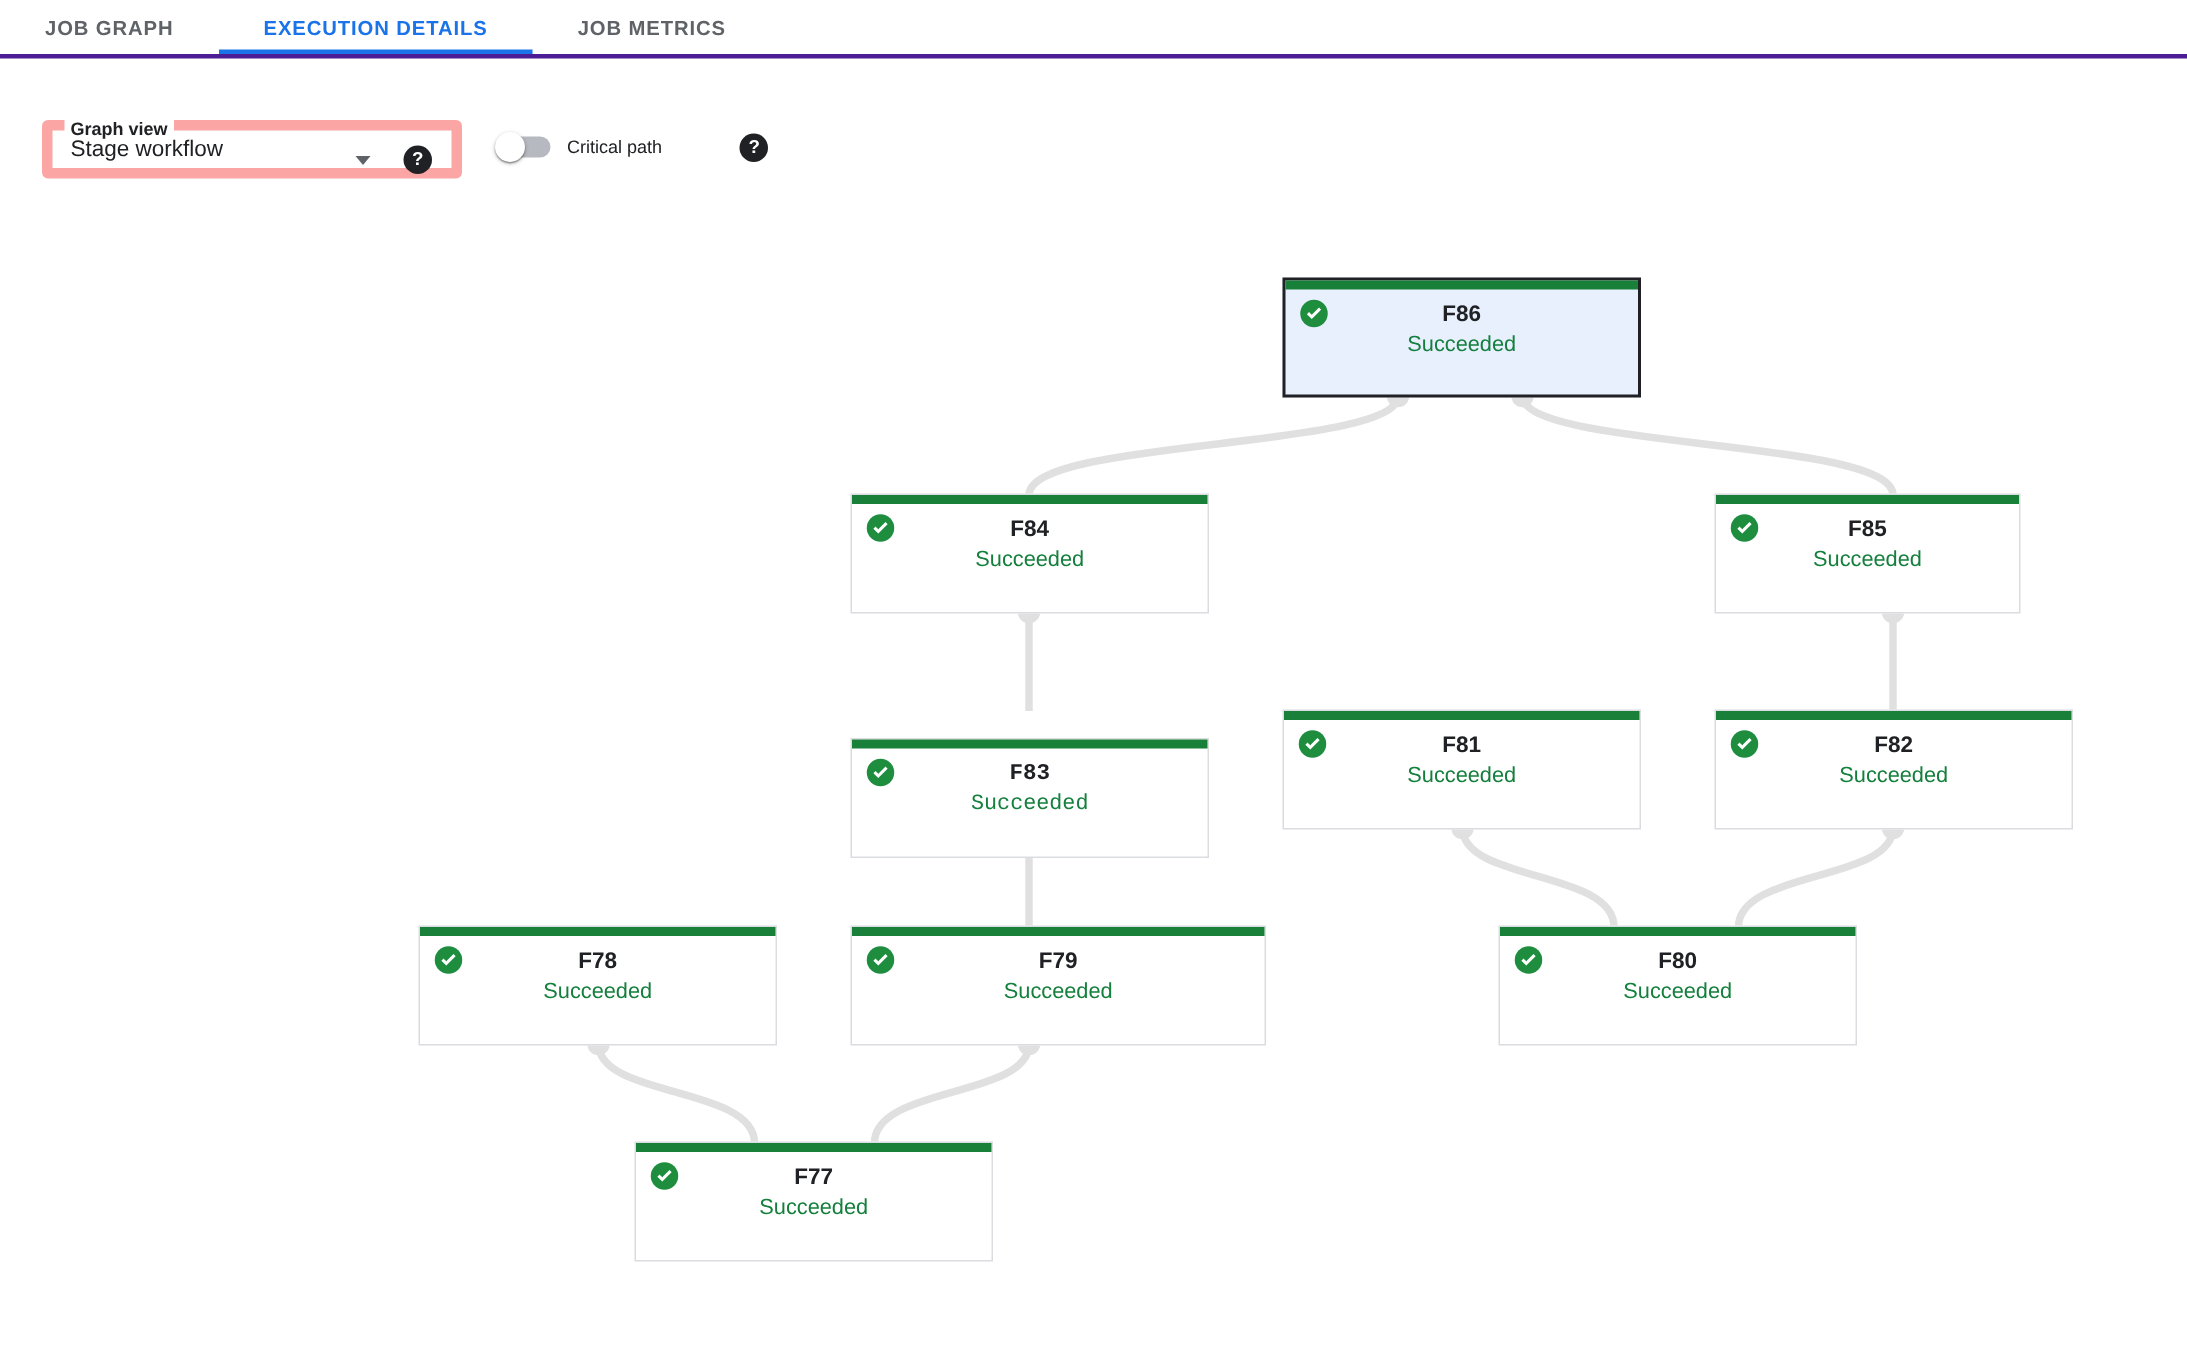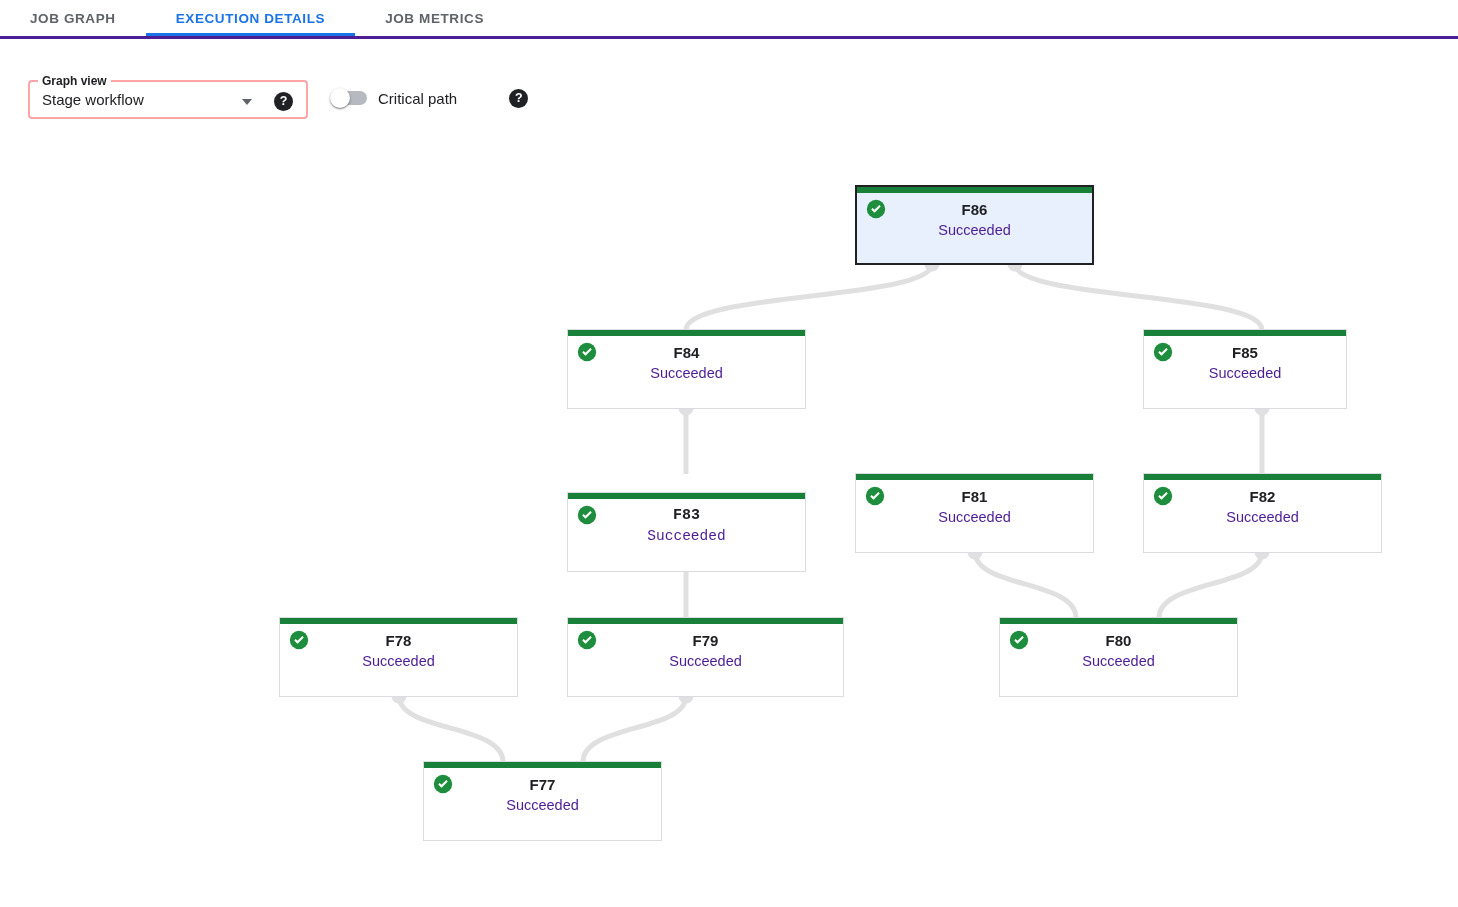--- a/index.html
+++ b/index.html
@@ -20,21 +20,21 @@
     color:#5f6368; cursor:pointer; white-space:nowrap;
   }
   .tab.active { color:#1a73e8; }
   .tab.active::after {
     content:""; position:absolute; left:0; right:0; bottom:0; height:3px; background:#1a73e8;
   }
 
   
   .select-box {
     position:absolute; left:28px; top:80px; width:280px; height:39px;
-    border:2px solid #fca5a5; border-radius:4px; background:#fff;
+    border:7px solid #fca5a5; border-radius:4px; background:#fff;
   }
   .select-label {
     position:absolute; top:-9px; left:8px; padding:0 4px; background:#fff;
     font-size:12px; font-weight:700; color:#202124; line-height:16px;
   }
   .select-value {
     position:absolute; left:12px; top:0; height:100%; display:flex; align-items:center;
     font-size:15px; color:#202124;
   }
   .caret {
@@ -55,40 +55,40 @@
   }
   .toggle { position:relative; width:38px; height:20px; cursor:pointer; flex:none; }
   .toggle .track {
     position:absolute; left:3px; top:3px; width:34px; height:14px;
     border-radius:7px; background:#b6bac0;
   }
   .toggle .thumb {
     position:absolute; left:0; top:0; width:20px; height:20px; border-radius:50%;
     background:#fff; box-shadow:0 1px 1px rgba(0,0,0,.35), 0 1px 3px rgba(0,0,0,.25);
   }
-  .toggle-label { margin-left:10px; margin-right:0; font-size:15px; color:#202124; white-space:nowrap; }
+  .toggle-label { margin-left:10px; margin-right:0; font-size:12px; color:#202124; white-space:nowrap; }
   .toggle-row .help { margin-left:52px; }
 
   
   #edges-svg { position:absolute; left:0; top:0; width:1458px; height:907px; }
   #nodes-layer { position:absolute; left:0; top:0; width:100%; height:100%; pointer-events:none; }
   .node {
     position:absolute; width:239px; height:80px; background:#fff;
     border:1px solid #dadce0; cursor:pointer; pointer-events:auto;
   }
   .node.selected { background:#e8f0fe; border:2px solid #202124; }
   .node .bar { position:absolute; left:0; right:0; top:0; height:6px; background:#188038; }
   .node .check { position:absolute; left:9px; top:12px; width:20px; height:20px; }
   .node .ntitle {
     position:absolute; left:0; right:0; top:14px; text-align:center;
     font-size:15px; font-weight:700; color:#202124;
   }
   .node .nstatus {
     position:absolute; left:0; right:0; top:35px; text-align:center;
-    font-size:14.5px; color:#4c1d95;
+    font-size:14.5px; color:#15803d;
   }
 </style>
 </head>
 <body>
 
 <div id="app">
 
   <div class="tabbar">
     <div class="tab">JOB GRAPH</div>
     <div class="tab active">EXECUTION DETAILS</div>

